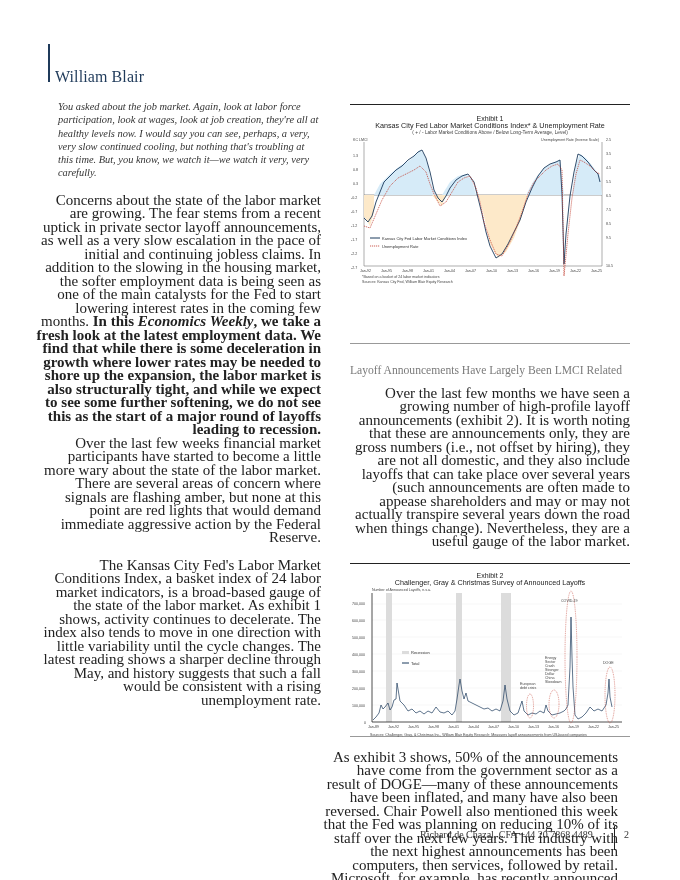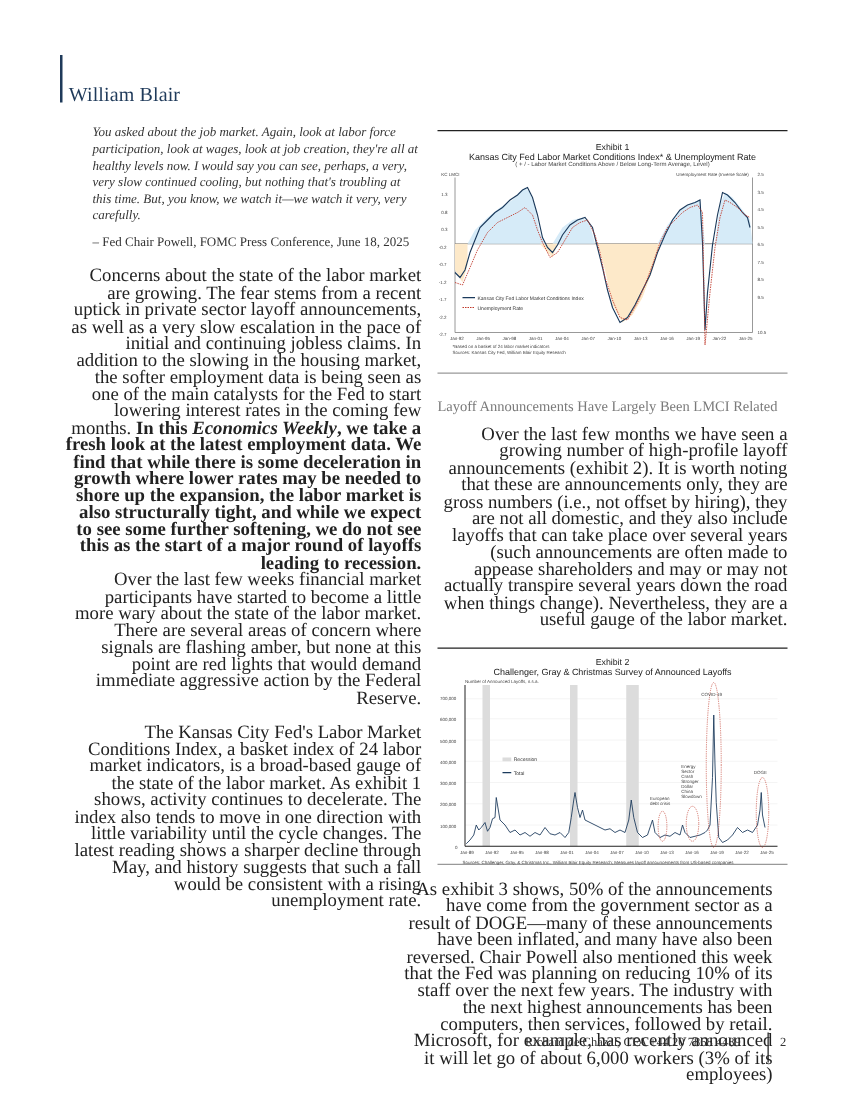--- a/index.html
+++ b/index.html
@@ -2,21 +2,21 @@
 <html><head>
 <meta charset="utf-8">
 <style>
   * { box-sizing: border-box; margin: 0; padding: 0; }
   html, body { width: 680px; height: 880px; background: #ffffff; overflow: hidden; }
   body { position: relative; font-family: "Liberation Serif", "DejaVu Serif", serif; color: #222; }
 
   .brand-bar { position: absolute; left: 48px; top: 44px; width: 2px; height: 38px; background: #1f3a5a; }
   .brand { position: absolute; left: 55px; top: 68px; font-size: 16px; color: #1f3a5a; letter-spacing: 0.1px; }
 
-  .col-left { position: absolute; left: 52px; top: 100px; width: 285px; }
+  .col-left { position: absolute; left: 36px; top: 100px; width: 285px; }
   .col-right { position: absolute; left: 350px; top: 100px; width: 280px; }
 
   .quote { margin-left: 22px; font-style: italic; font-size: 10.4px; line-height: 13.3px; color: #333; }
   .quote-attr { margin-left: 22px; margin-top: 8px; font-size: 10.4px; line-height: 13.3px; color: #333; }
 
   p.body { font-size: 15px; line-height: 13.5px; color: #222; text-align: right; }
   p.body b { font-weight: bold; }
   .mt14 { margin-top: 14px; }
 
   h2.section { font-family: "Liberation Serif", "DejaVu Serif", serif; font-weight: normal; color: #2e74b5; font-size: 14.3px; line-height: 18px; margin-top: 20px; margin-bottom: 8px; }
@@ -36,31 +36,30 @@
   .page-num { position: absolute; left: 624px; top: 829px; font-size: 10px; color: #333; }
 </style>
 </head>
 <body>
 
 <div class="brand-bar"></div>
 <div class="brand">William Blair</div>
 
 <div class="col-left">
   <div class="quote">You asked about the job market. Again, look at labor force participation, look at wages, look at job creation, they're all at healthy levels now. I would say you can see, perhaps, a very, very slow continued cooling, but nothing that's troubling at this time. But, you know, we watch it—we watch it very, very carefully.</div>
-  <div class="quote-attr">– Fed Chair Powell, FOMC Press Conference, June 18, 2025</div>
 
   <p class="body mt14"><span>Concerns about the state of the labor market are growing. The fear stems from a recent uptick in private sector layoff announcements, as well as a very slow escalation in the pace of initial and continuing jobless claims. In addition to the slowing in the housing market, the softer employment data is being seen as one of the main catalysts for the Fed to start lowering interest rates in the coming few months. </span><b><span>In this </span><i>Economics Weekly</i><span>, we take a fresh look at the latest employment data. We find that while there is some deceleration in growth where lower rates may be needed to shore up the expansion, the labor market is also structurally tight, and while we expect to see some further softening, we do not see this as the start of a major round of layoffs leading to recession.</span></b></p>
 
   <p class="body">Over the last few weeks financial market participants have started to become a little more wary about the state of the labor market. There are several areas of concern where signals are flashing amber, but none at this point are red lights that would demand immediate aggressive action by the Federal Reserve.</p>
   <p class="body mt14">The Kansas City Fed's Labor Market Conditions Index, a basket index of 24 labor market indicators, is a broad-based gauge of the state of the labor market. As exhibit 1 shows, activity continues to decelerate. The index also tends to move in one direction with little variability until the cycle changes. The latest reading shows a sharper decline through May, and history suggests that such a fall would be consistent with a rising unemployment rate.</p>
 </div>
 
 <div class="col-right">
 
-  <div class="exhibit" style="height:195px; margin-top:4px;">
+  <div class="exhibit" style="height:240px; margin-top:4px;">
     <div class="ex-title ex-num">Exhibit 1</div>
     <div class="ex-title ex-main">Kansas City Fed Labor Market Conditions Index* &amp; Unemployment Rate</div>
     <div class="ex-title ex-sub">( + / - Labor Market Conditions Above / Below Long-Term Average, Level)</div>
     <svg class="ex-svg" width="280" height="150" viewBox="0 0 280 150">
       <text class="tiny" x="3" y="5">KC LMCI</text>
       <text class="tiny" x="249" y="5" text-anchor="end">Unemployment Rate (Inverse Scale)</text>
 
       <line x1="14" y1="6" x2="14" y2="130" stroke="#777" stroke-width="0.6"></line>
       <line x1="252" y1="6" x2="252" y2="130" stroke="#777" stroke-width="0.6"></line>
       <line x1="14" y1="130" x2="252" y2="130" stroke="#777" stroke-width="0.6"></line>

